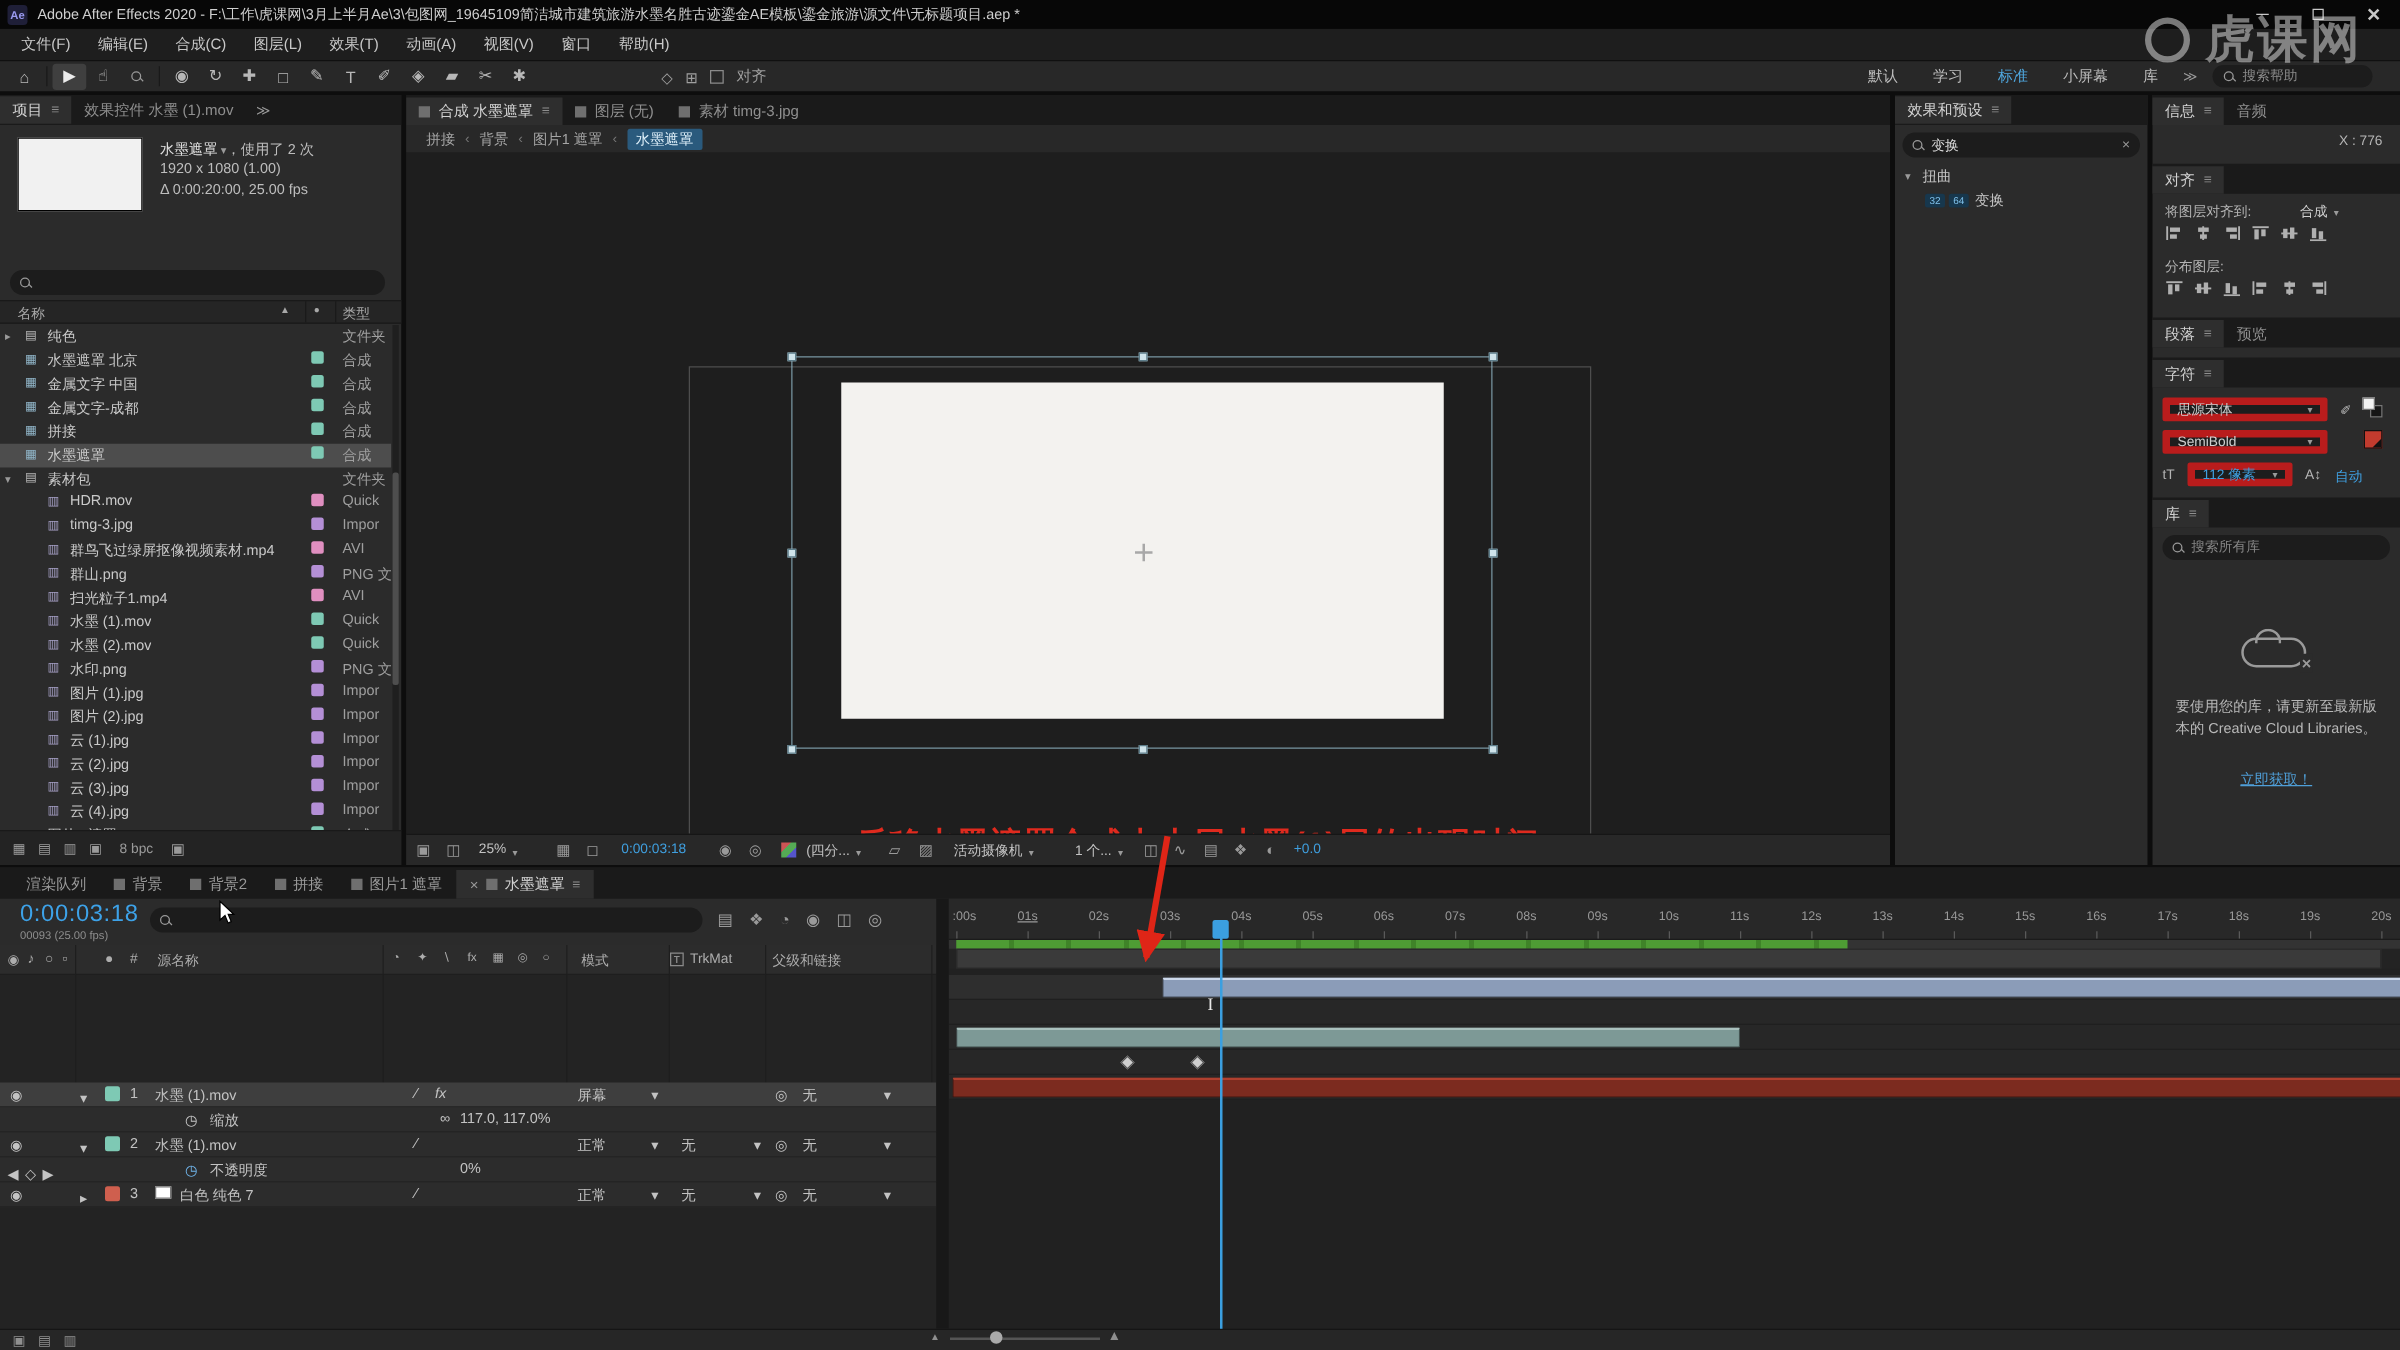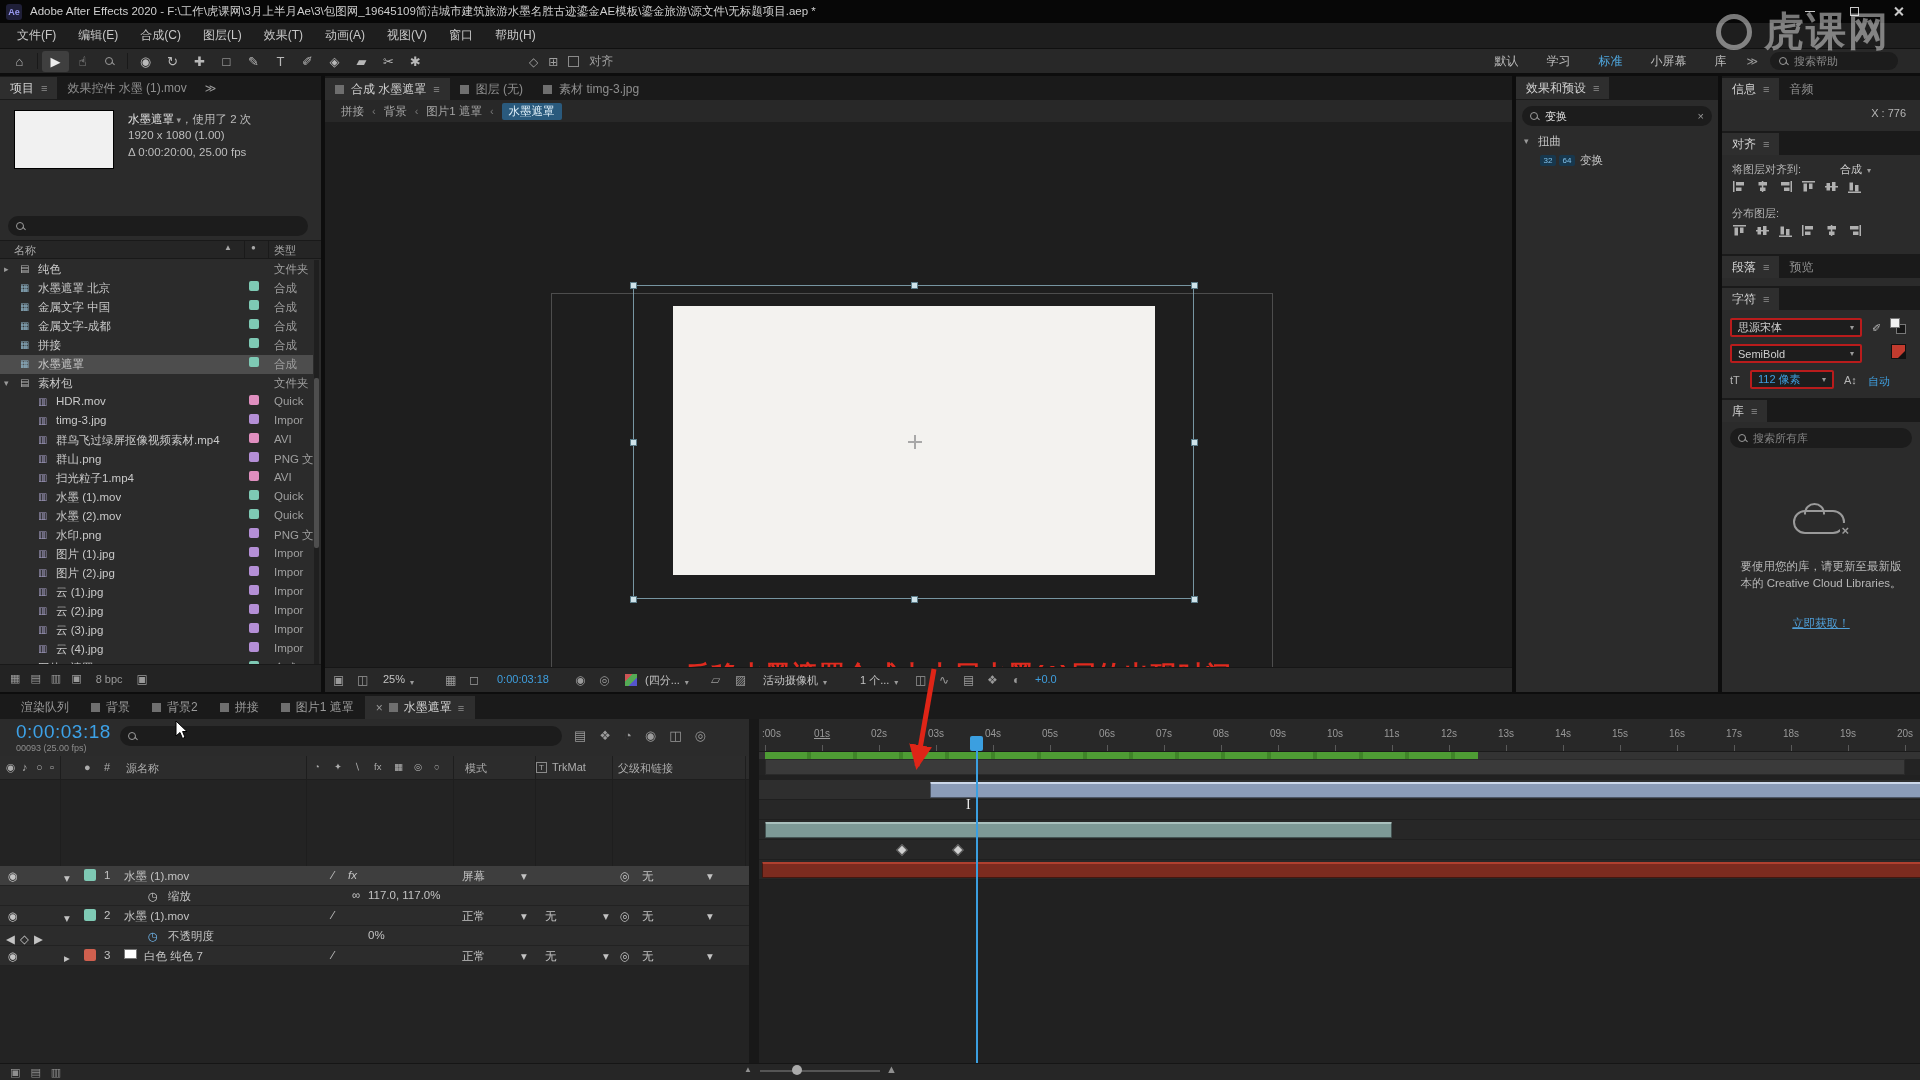--- a/index.html
+++ b/index.html
@@ -105,21 +105,21 @@
 .fx-row{position:absolute;left:0;width:202px;height:18px;font-size:11.5px;color:#c6c6c6}
 .fx-row span{position:absolute;top:2px;white-space:nowrap}
 .badge{position:absolute;top:3px;width:16px;height:11px;background:#17374d;color:#7fc0ea;font-size:8px;display:flex;align-items:center;justify-content:center;border-radius:2px}
 
 
 #col2{left:1722px;top:76px;width:198px;height:616px;background:#2b2b2b}
 .sec-head{position:absolute;left:0;right:0;height:24px;background:#1a1a1a;display:flex;align-items:flex-end}
 .small-lab{position:absolute;font-size:11px;color:#b5b5b5;white-space:nowrap}
 .blue-val{color:#3f9fdf}
 .icon-row{position:absolute;display:flex;gap:8px}
-.dd-box{position:absolute;height:19px;background:#1d1d1d;border:2px solid #b91c1c;border-radius:2px;display:flex;align-items:center;padding:0 6px;font-size:11px;color:#cfcfcf;justify-content:space-between}
+.dd-box{position:absolute;height:19px;background:#1d1d1d;border:6px solid #b91c1c;border-radius:2px;display:flex;align-items:center;padding:0 6px;font-size:11px;color:#cfcfcf;justify-content:space-between}
 #cloud{position:absolute;left:71px;top:434px;width:52px;height:24px;border:2px solid #9a9a9a;border-radius:13px}
 #cloud::before{content:"";position:absolute;left:9px;top:-9px;width:17px;height:17px;border:2px solid #9a9a9a;border-radius:50%;clip-path:inset(0 0 45% 0)}
 #cloud .cx{position:absolute;right:-7px;bottom:-6px;color:#9a9a9a;font-weight:bold;font-size:13px;background:#2b2b2b;padding:0 1px}
 #lib-msg{position:absolute;left:14px;top:482px;width:170px;text-align:center;font-size:11.5px;color:#b8b8b8;line-height:1.45}
 #lib-cta{position:absolute;left:0;top:540px;width:198px;text-align:center;font-size:11.5px;color:#4f9fd8;text-decoration:underline}
 .swatch-fill{position:absolute;width:15px;height:15px;background:#c23b2e;border:1px solid #111}
 .swatch-fill::after{content:"";position:absolute;right:0;bottom:0;width:0;height:0;border-left:7px solid transparent;border-bottom:7px solid #111}
 .swatch-pair{position:absolute;width:16px;height:16px}
 .swatch-pair .b{position:absolute;right:0;bottom:0;width:10px;height:10px;background:#161616;border:1px solid #777}
 .swatch-pair .f{position:absolute;left:0;top:0;width:10px;height:10px;background:#f2f2f2;border:1px solid #777}

